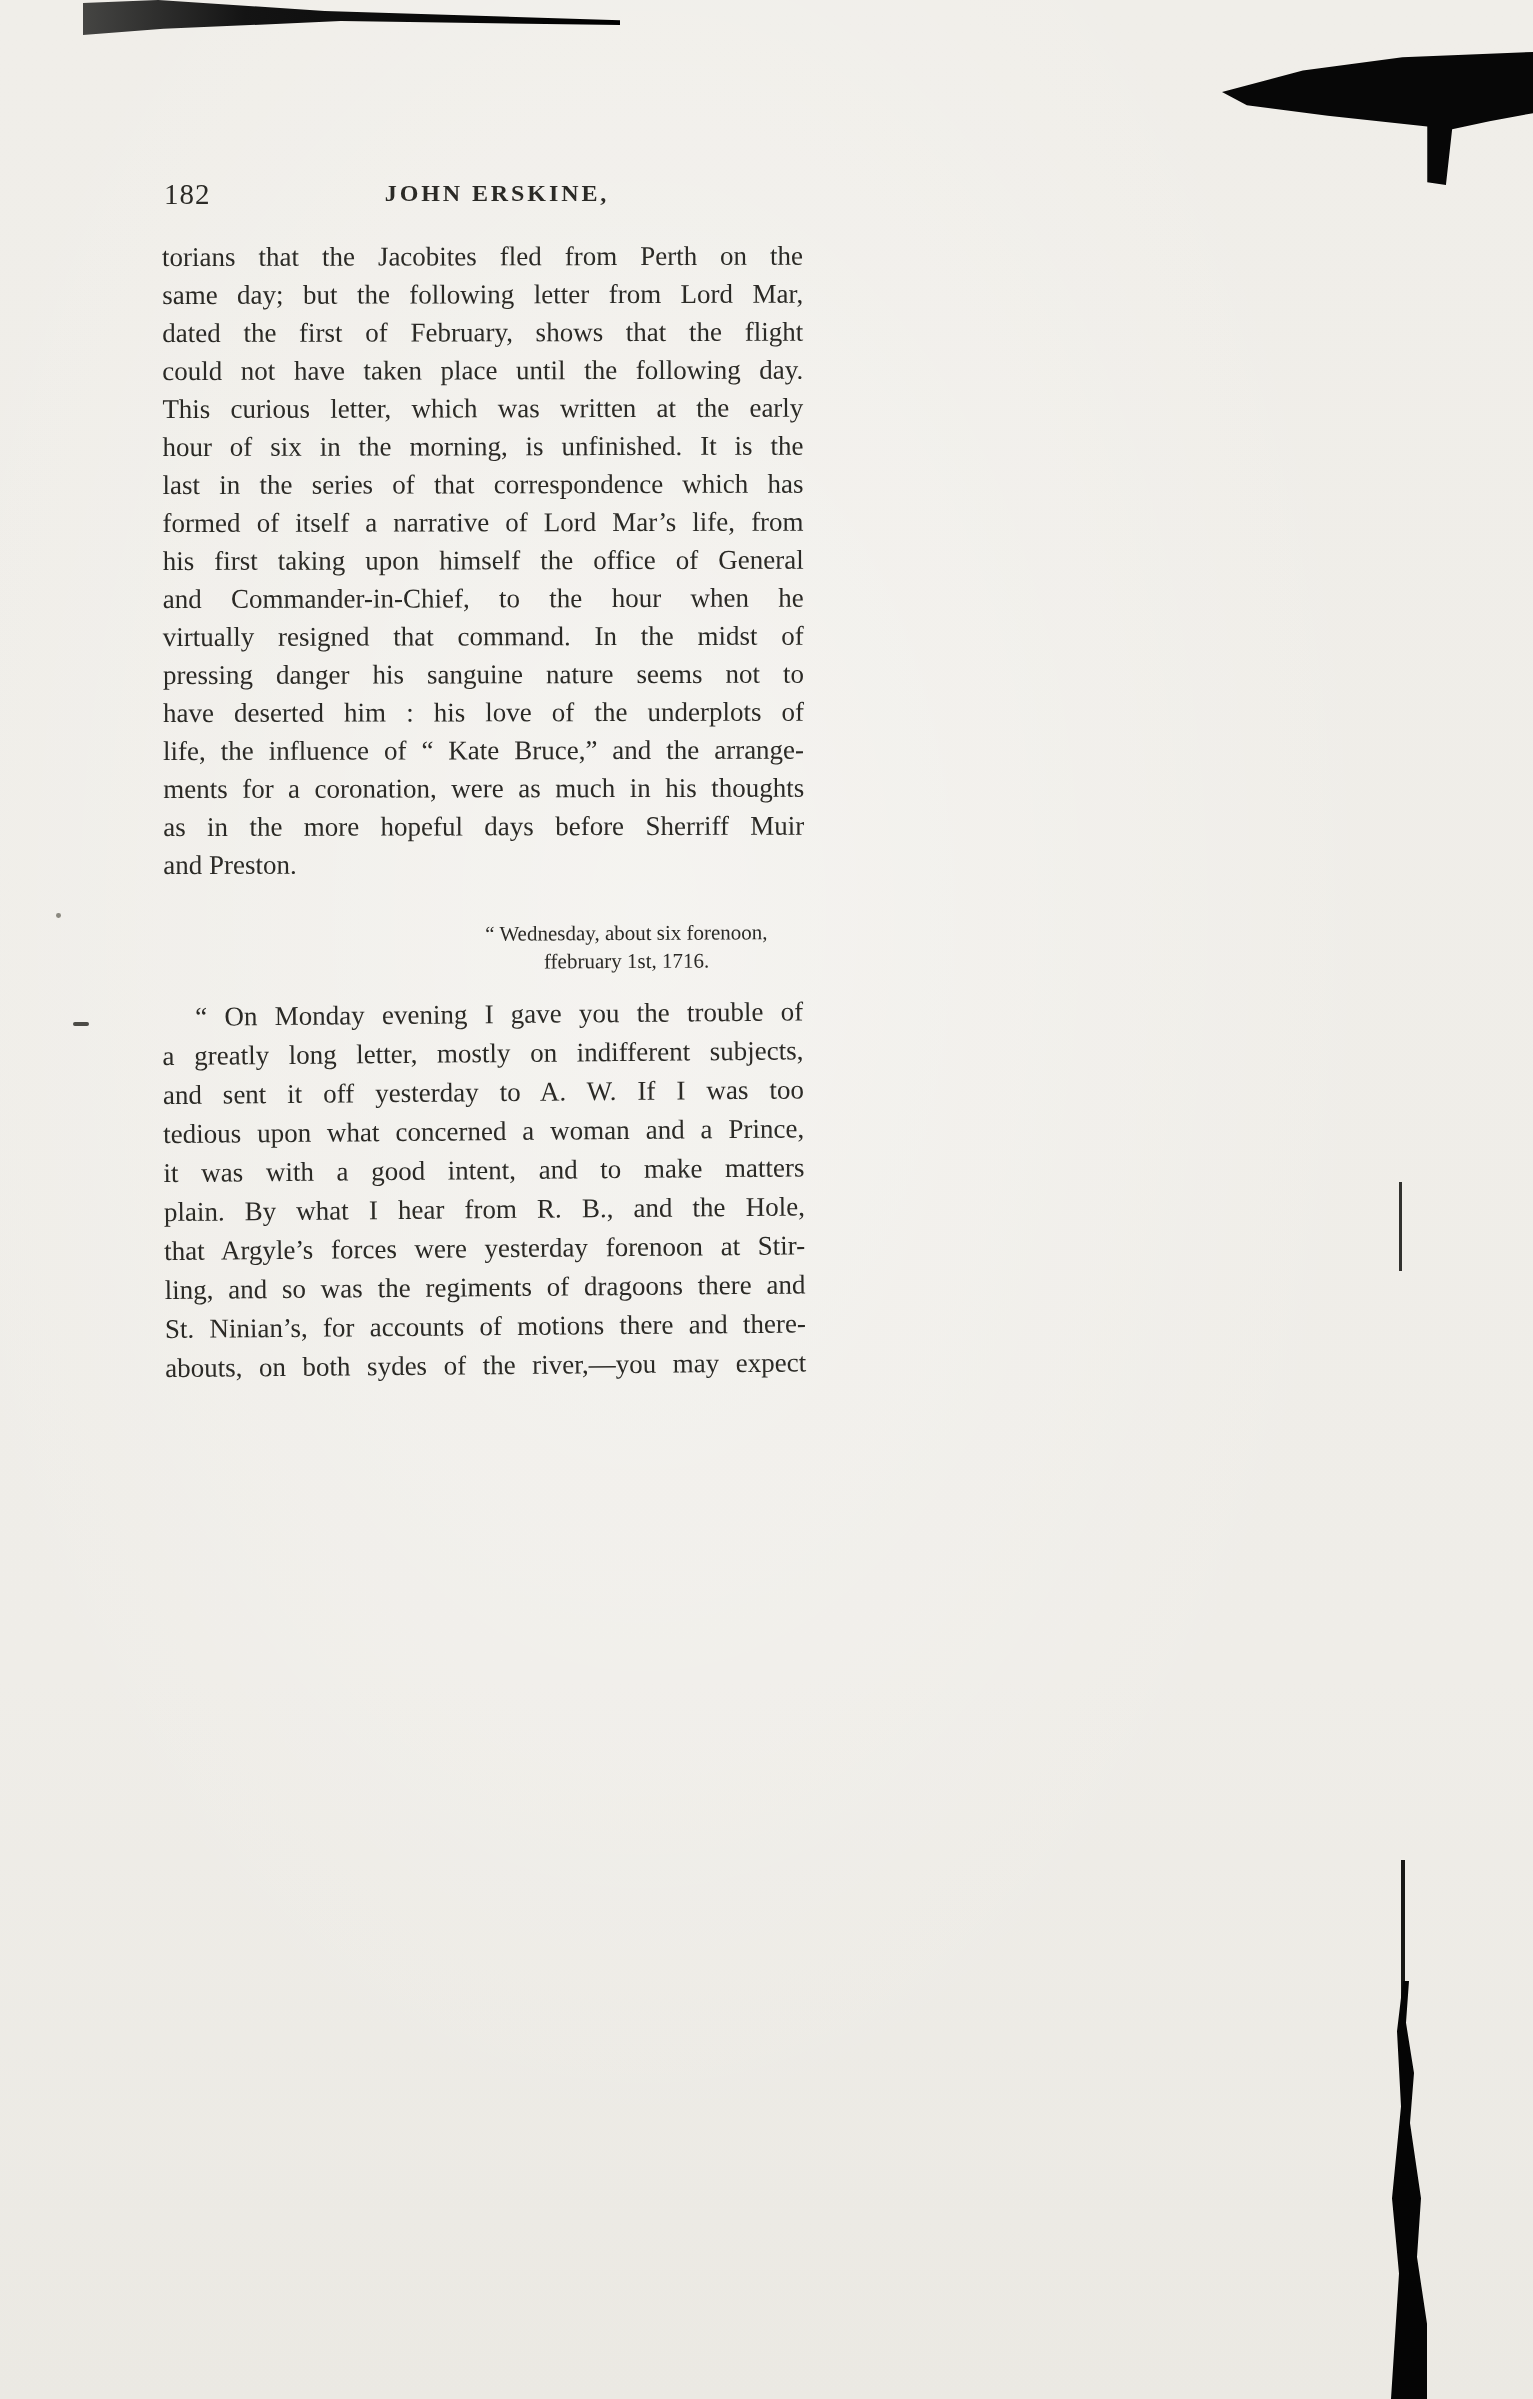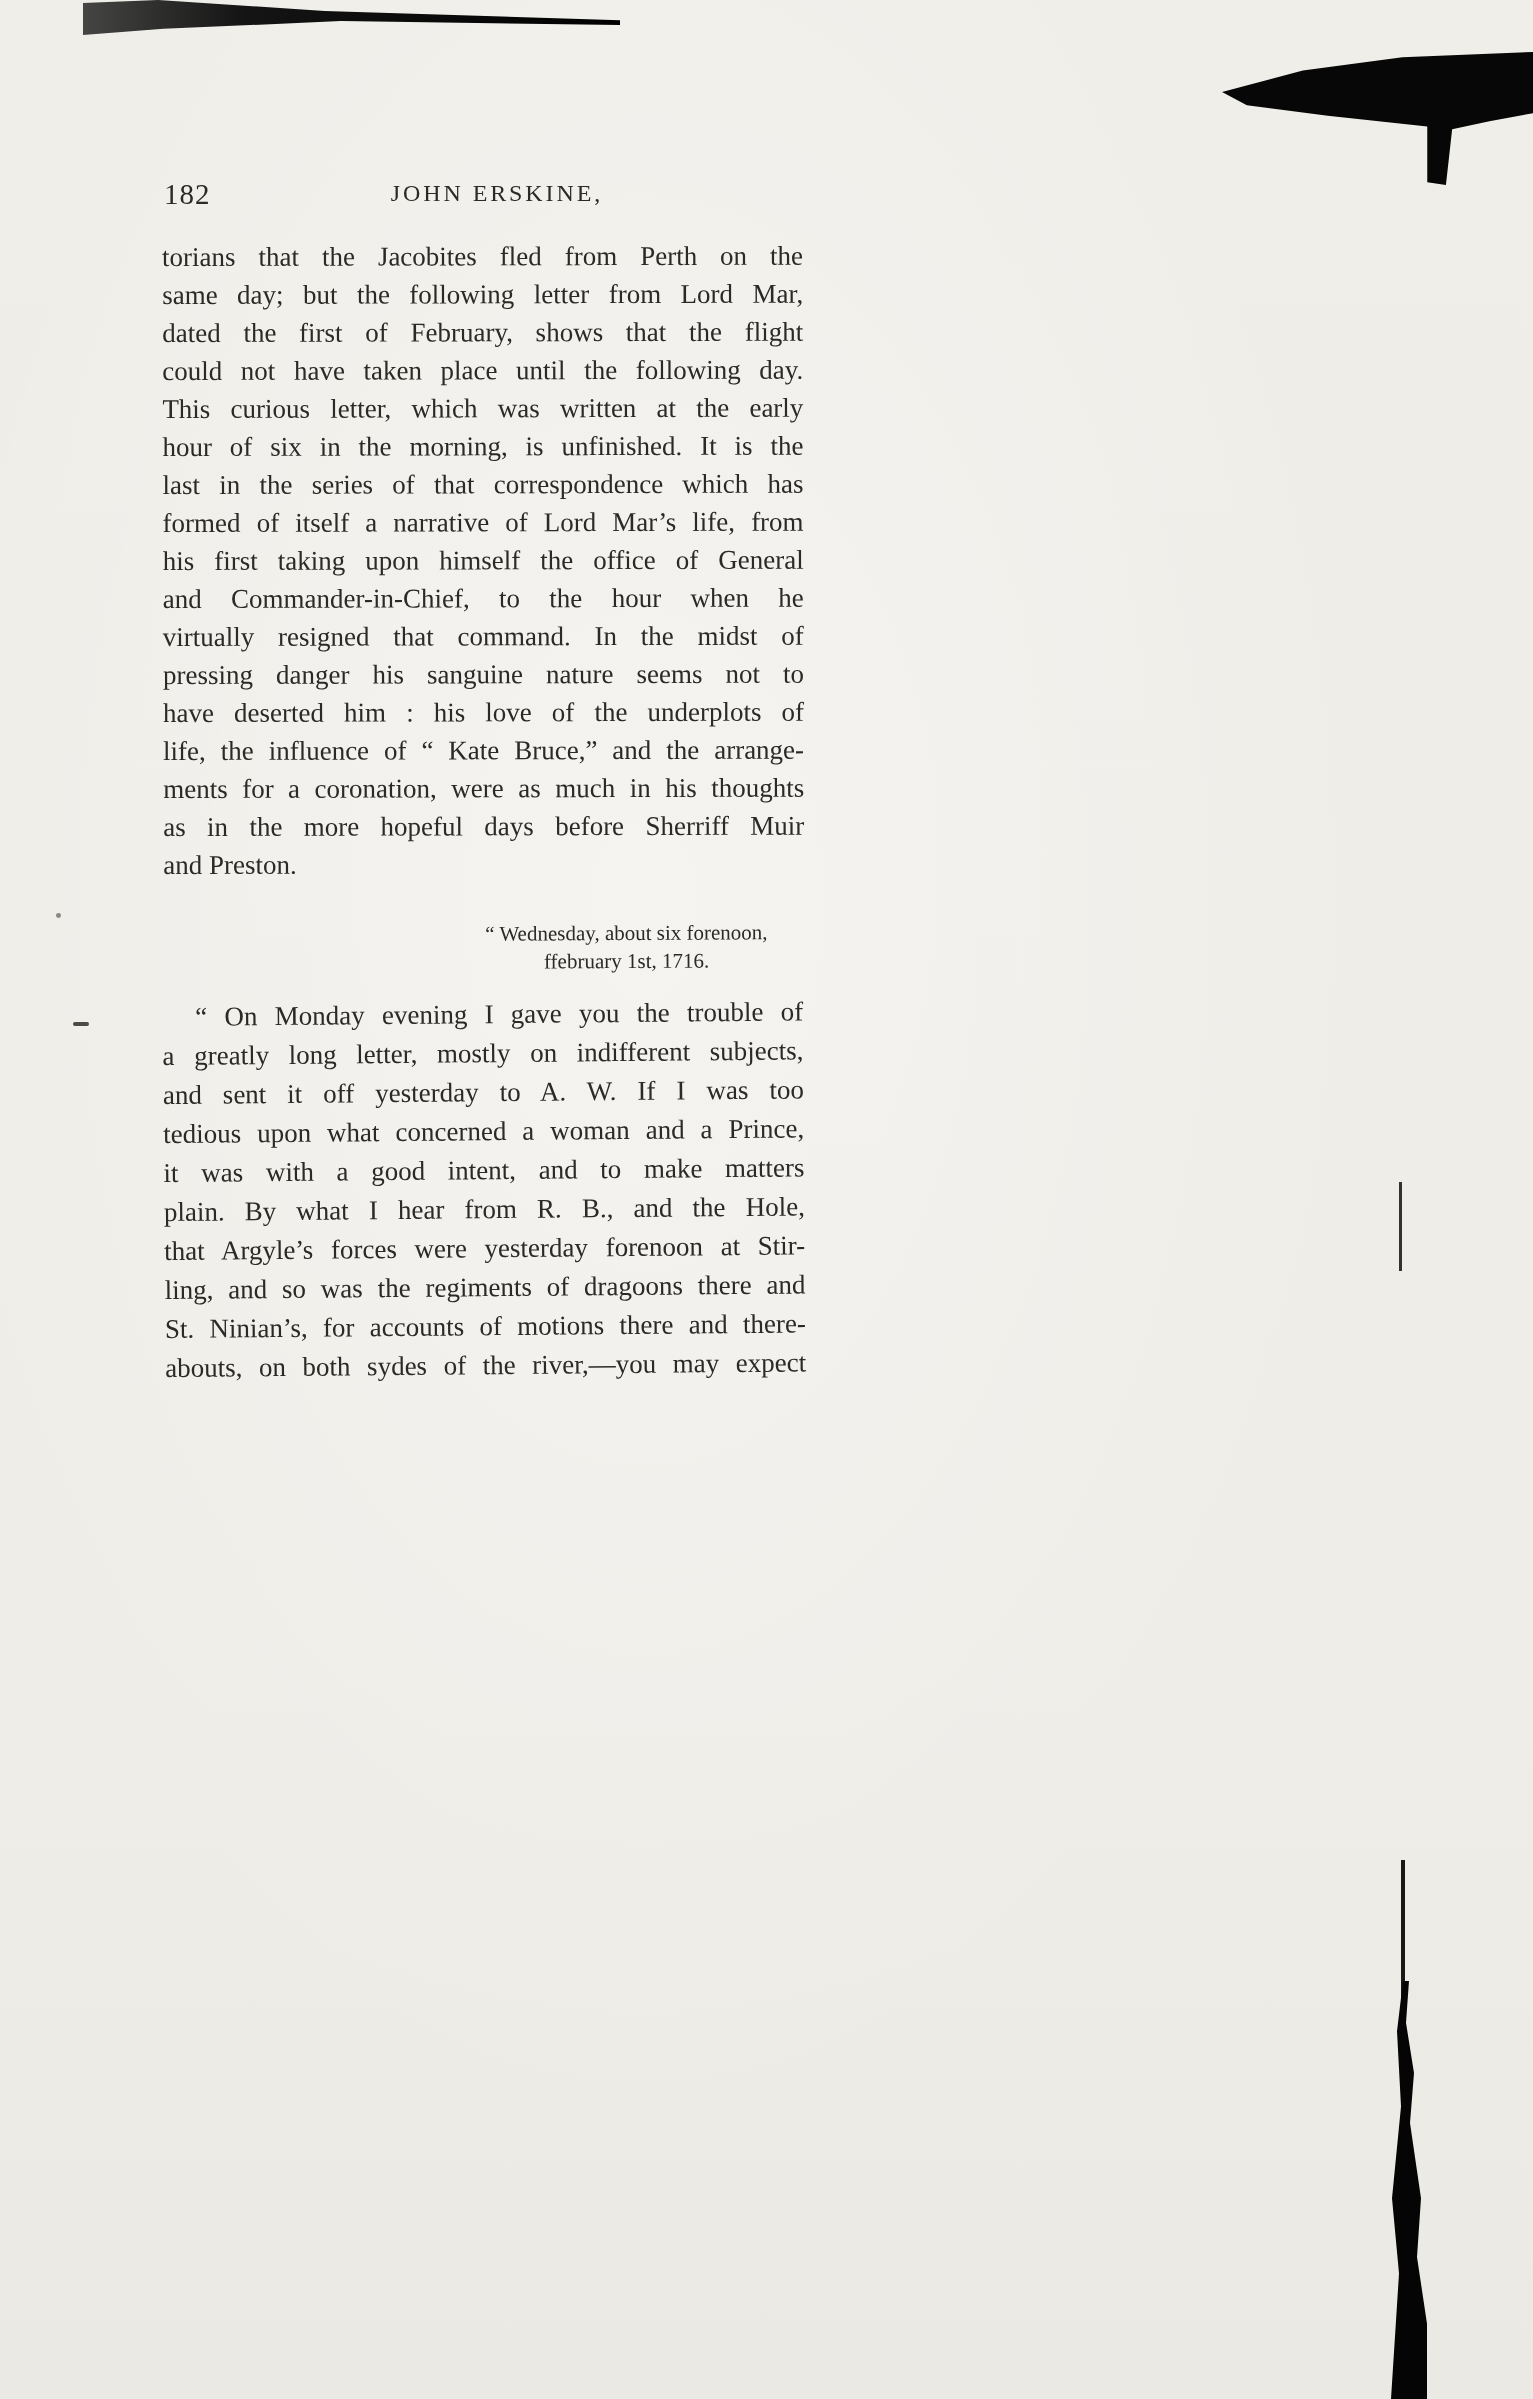--- a/index.html
+++ b/index.html
@@ -45,21 +45,21 @@
   .content { position: absolute; left: 162px; top: 176px; width: 641px; }
 
   .page-head { position: relative; height: 37px; }
   .page-number {
     position: absolute; left: 1.9px; top: 1.9px;
     font-size: 29px; letter-spacing: 1px;
   }
   .running-title {
     display: block; text-align: center;
     font-size: 24px; letter-spacing: 2.9px;
-    padding-top: 3.9px; padding-left: 29px;
+    padding-top: 3.9px; padding-left: 29px; font-weight: bold;
   }
 
   .para { font-size: 27px; }
   .para .line {
     text-align: justify;
     text-align-last: justify;
     height: 38px; line-height: 38px;
     white-space: nowrap;
   }
   .para.main { margin-top: 25px; transform: rotate(-0.12deg); transform-origin: left top; }

